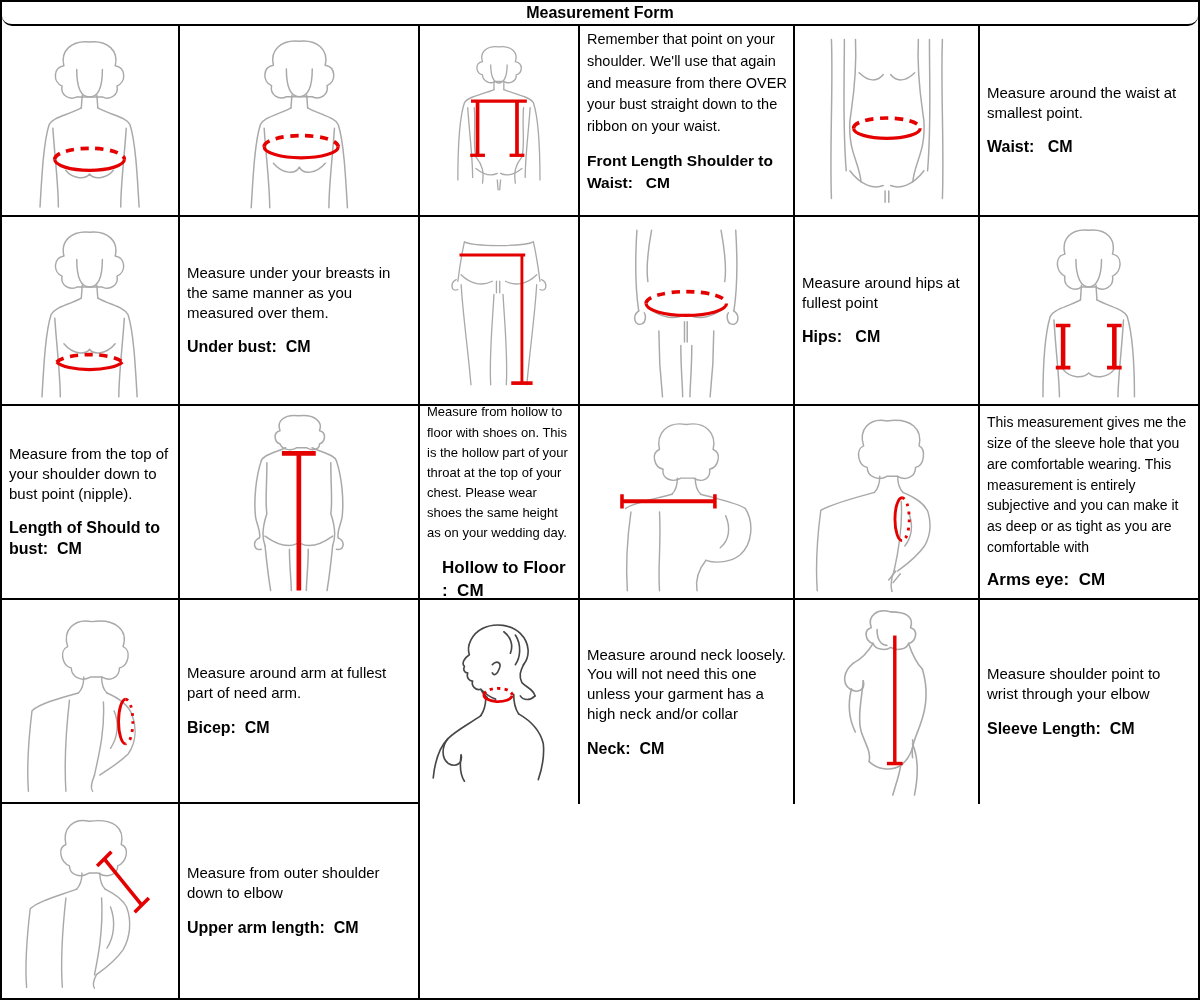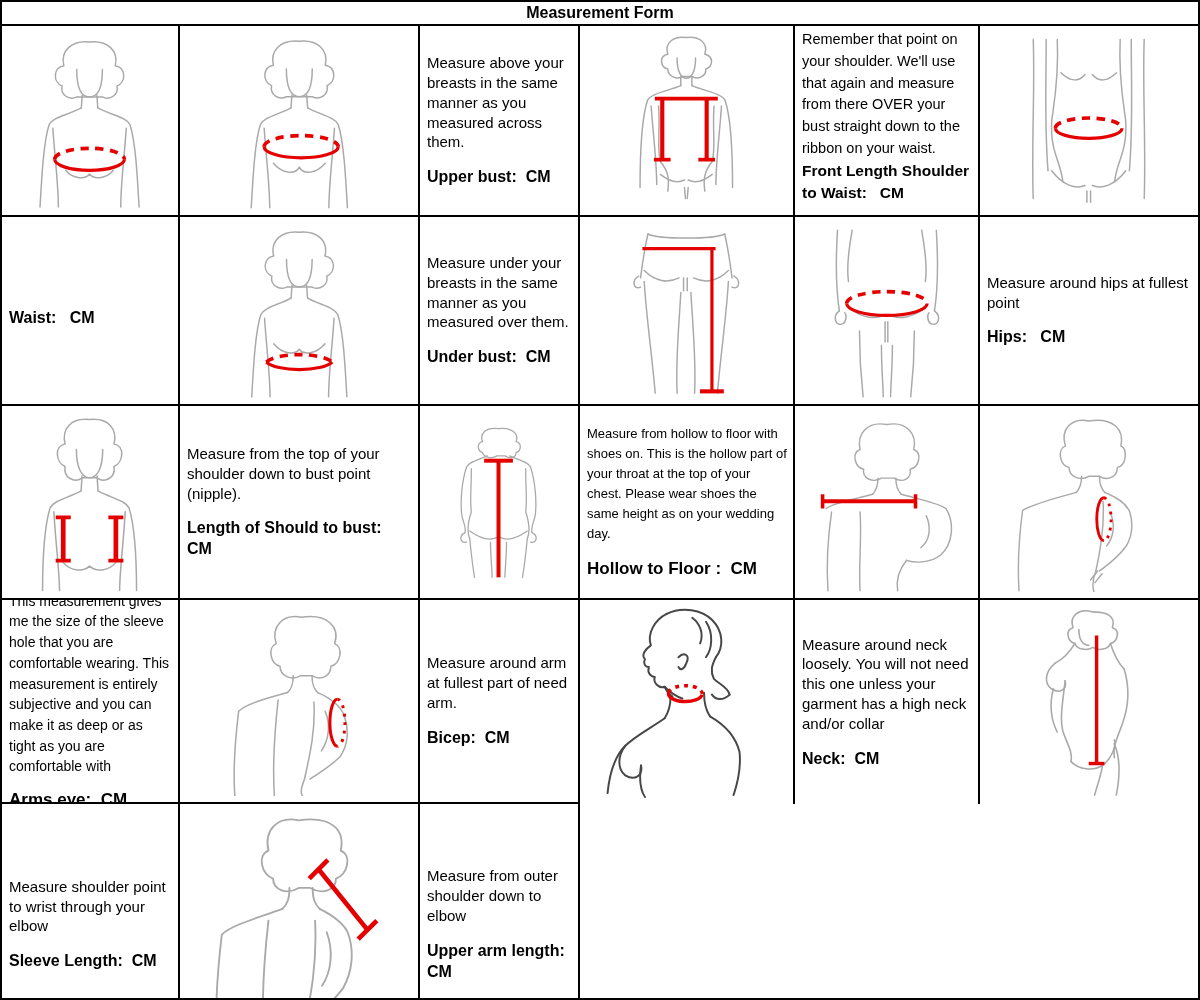--- a/index.html
+++ b/index.html
@@ -5,21 +5,21 @@
   html,body{margin:0;padding:0;background:#fff;}
   .wrap{
     width:1200px;height:1000px;box-sizing:border-box;
     border:2px solid #000;background:#fff;
     display:flex;flex-direction:column;overflow:hidden;
     font-family:"Liberation Sans", sans-serif;color:#000;
   }
   .title-bar{
     height:22px;flex:0 0 22px;border-bottom:2px solid #000;
     display:flex;align-items:center;justify-content:center;
-    font-weight:bold;font-size:16px;
+    font-weight:bold;font-size:16px;border-radius:10px;
   }
   .grid{
     flex:1;display:grid;
     grid-template-columns:178px 240px 160px 215px 185px 1fr;
     grid-template-rows:191px 189px 194px 204px 1fr;
   }
   .cell{
     border-right:2px solid #000;border-bottom:2px solid #000;
     box-sizing:border-box;overflow:hidden;background:#fff;
   }
@@ -29,23 +29,23 @@
   .img-cell svg{width:96%;height:96%;}
   .fig{fill:none;stroke:#a9a9a9;stroke-width:1.6;stroke-linecap:round;stroke-linejoin:round;}
   .fig.dark{stroke:#474747;stroke-width:2;}
   .red{fill:none;stroke:#e50000;stroke-linecap:butt;}
   .text-cell{display:flex;flex-direction:column;justify-content:center;padding:4px 5px 4px 7px;}
   .desc{font-size:15px;line-height:1.32;}
   .label{font-weight:bold;font-size:16px;margin-top:15px;line-height:1.3;}
   
   .tight{justify-content:flex-start;padding-top:3px;}
   .tight .desc{font-size:14.5px;line-height:1.5;}
-  .tight .label{margin-top:0;font-size:15.5px;line-height:1.45;}
+  .tight .label{margin-top:12px;font-size:15.5px;line-height:1.45;}
   .small .desc{font-size:13px;line-height:1.55;}
-  .small .label{font-size:17px;margin-top:14px;}
+  .small .label{font-size:17px;margin-top:14px;margin-left:15px;}
   .small2 .desc{font-size:14px;line-height:1.48;}
   .small2 .label{font-size:17px;margin-top:12px;}
 </style>
 </head>
 <body>
 
 <div class="wrap">
   <div class="title-bar">Measurement Form</div>
 
   <div class="grid">
@@ -75,24 +75,20 @@
           <path d="M72,68 L71,82 M88,68 L89,82"></path>
           <path d="M71,82 C56,90 42,92 38,100 C32,118 30,155 28,190"></path>
           <path d="M89,82 C104,90 118,92 122,100 C128,118 130,155 132,190"></path>
           <path d="M42,104 C44,135 48,165 48,190"></path>
           <path d="M118,104 C116,135 112,165 112,190"></path>
           <path d="M52,142 C62,154 76,154 80,146 C84,154 98,154 108,142"></path>
         </g>
         <path class="red" d="M42,124 A40,12 0 0 1 122,124" stroke-width="4" stroke-dasharray="9,7"></path>
         <path class="red" d="M42,124 A40,12 0 0 0 122,124" stroke-width="3.5"></path>
       </svg>
-    </div>
-    <div class="cell text-cell">
-      <div class="desc">Measure above your breasts in the same manner as you measured across them.</div>
-      <div class="label">Upper bust:&nbsp; CM</div>
     </div>
 
     <div class="cell img-cell">
       <svg viewBox="0 0 180 192">
         <g class="fig">
           <path d="M90,6 C76,4 66,12 70,24 C60,26 62,38 70,40 C70,48 80,52 86,48 L96,48 C102,52 112,48 111,40 C119,38 120,26 110,24 C114,12 104,4 90,6 Z"></path>
           <path d="M80,28 C80,44 85,50 90,50 C95,50 100,44 100,28"></path>
           <path d="M84,48 L84,58 M96,48 L96,58"></path>
           <path d="M84,58 C70,64 52,66 48,74 C42,92 40,130 40,168"></path>
           <path d="M96,58 C110,64 128,66 132,74 C138,92 140,130 140,168"></path>
@@ -126,20 +122,21 @@
           <path d="M124,8 C122,50 128,80 130,96 C132,130 120,140 118,162"></path>
           <path d="M60,44 C70,54 80,54 86,46 M120,44 C110,54 100,54 94,46"></path>
           <path d="M50,150 C62,166 76,170 86,166 M130,150 C118,166 104,170 94,166"></path>
           <path d="M88,172 L88,184 M92,172 L92,184"></path>
         </g>
         <path class="red" d="M54,104 A36,11 0 0 1 126,104" stroke-width="4" stroke-dasharray="9,7"></path>
         <path class="red" d="M54,104 A36,11 0 0 0 126,104" stroke-width="3.5"></path>
       </svg>
     </div>
     <div class="cell text-cell">
+      <div class="desc">Measure around the waist at smallest point.</div>
       <div class="label">Waist:&nbsp;&nbsp; CM</div>
     </div>
 
     <div class="cell img-cell">
       <svg viewBox="0 0 160 192">
         <g class="fig">
           <path d="M80,10 C60,8 48,20 52,36 C40,38 40,54 50,58 C48,68 58,74 66,70 L94,70 C102,74 112,68 110,58 C120,54 120,38 108,36 C112,20 100,8 80,10 Z"></path>
           <path d="M66,40 C66,62 72,70 80,70 C88,70 94,62 94,40"></path>
           <path d="M72,68 L71,82 M88,68 L89,82"></path>
           <path d="M71,82 C56,90 42,92 38,100 C32,118 30,155 28,190"></path>

